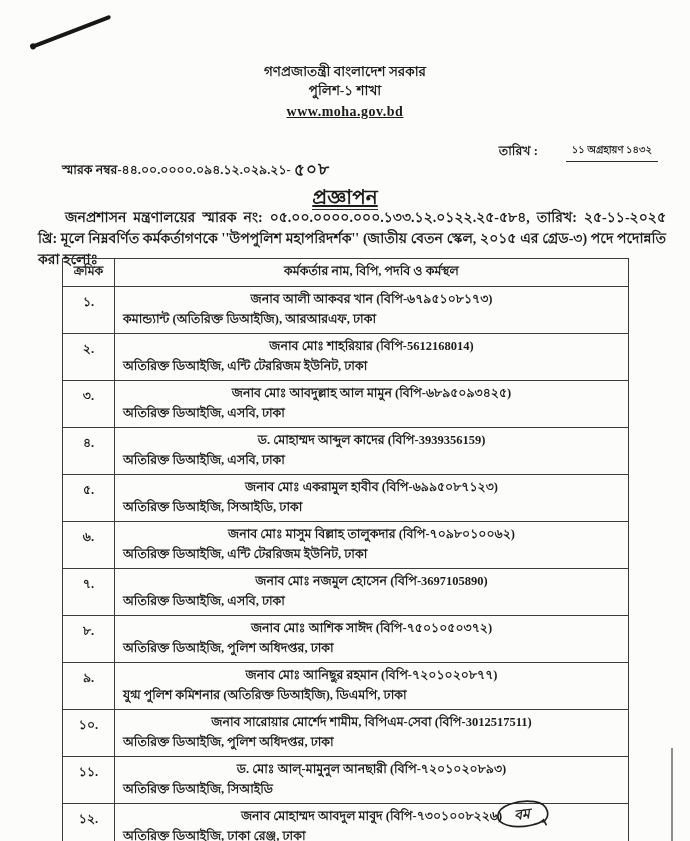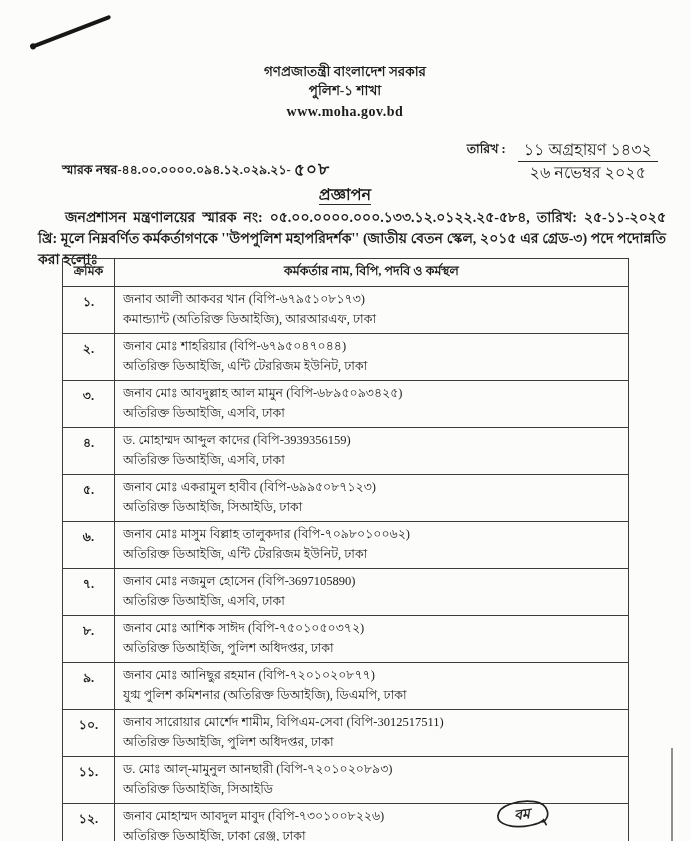--- a/index.html
+++ b/index.html
@@ -47,20 +47,21 @@
     text-align: center;
     font-size: 13.5px;
     line-height: 19px;
     font-weight: 600;
   }
   .letterhead .website {
     display: inline-block;
     margin-top: 2px;
     font-size: 14px;
     font-weight: 700;
+    text-decoration: underline;
     letter-spacing: .5px;
   }
 
   
   .memo-number {
     position: absolute;
     left: 62px;
     top: 155px;
     font-size: 12.5px;
     font-weight: 600;
@@ -71,46 +72,47 @@
     font-size: 17px;
     font-weight: 600;
     transform: rotate(-3deg) translateY(1px);
     letter-spacing: 1px;
   }
   .date-block {
     position: absolute;
     right: 32px;
     top: 140px;
     display: flex;
-    align-items: flex-start;
-    gap: 12px;
+    align-items: flex-end;
+    gap: 28px;
   }
   .date-label { font-size: 12.5px; font-weight: 600; }
   .date-fraction {
     text-align: center;
-    font-size: 16px;
-    font-weight: 400;
+    font-size: 10px;
+    font-weight: 700;
     line-height: 20px;
   }
   .date-fraction .top { border-bottom: 1.3px solid #2a2a2a; padding: 0 6px 1px 6px; }
   .date-fraction .bottom { padding: 1px 6px 0 6px; }
 
   
   .doc-title {
     position: absolute;
     top: 182px;
     left: 0;
     width: 100%;
     text-align: center;
   }
   .doc-title span {
-    font-size: 16px;
+    font-size: 20px;
     font-weight: 700;
     border-bottom: 1.4px solid #2a2a2a;
     padding-bottom: 1px;
+    text-decoration: underline;
   }
 
   
   .intro {
     position: absolute;
     left: 38px;
     top: 207px;
     width: 628px;
     font-size: 14px;
     font-weight: 600;
@@ -141,22 +143,22 @@
     width: 52px;
     text-align: center;
     margin-top: 37px;
   }
   table.officers td.serial-cell {
     text-align: center;
     padding-top: 6px;
     font-weight: 600;
   }
   table.officers td.info-cell { padding: 3px 8px 4px 8px; }
-  .officer-name { line-height: 19.5px; font-weight: 400; }
-  .officer-designation { line-height: 19.5px; font-weight: 400; }
+  .officer-name { line-height: 19.5px; font-weight: 700; text-align: center; }
+  .officer-designation { line-height: 19.5px; font-weight: 700; }
 
   
   .signature {
     position: absolute;
     left: 492px;
     top: 797px;
     width: 62px;
     height: 36px;
     transform: rotate(-6deg);
   }
@@ -187,21 +189,20 @@
 
   <div class="memo-number">
     <span>স্মারক নম্বর-৪৪.০০.০০০০.০৯৪.১২.০২৯.২১-</span>
     <span class="handwritten">৫০৮</span>
   </div>
 
   <div class="date-block">
     <span class="date-label">তারিখ :</span>
     <span class="date-fraction">
       <span class="top" style="display:block">১১ অগ্রহায়ণ ১৪৩২</span>
-      <span class="bottom" style="display:block">২৬ নভেম্বর ২০২৫</span>
     </span>
   </div>
 
   <div class="doc-title">
     <span>প্রজ্ঞাপন</span>
   </div>
 
   <div class="intro">জনপ্রশাসন মন্ত্রণালয়ের স্মারক নং: ০৫.০০.০০০০.০০০.১৩৩.১২.০১২২.২৫-৫৮৪, তারিখ: ২৫-১১-২০২৫ খ্রি: মূলে নিম্নবর্ণিত কর্মকর্তাগণকে ''উপপুলিশ মহাপরিদর্শক'' (জাতীয় বেতন স্কেল, ২০১৫ এর গ্রেড-৩) পদে পদোন্নতি করা হলোঃ</div>
 
   <table class="officers">
@@ -216,21 +217,21 @@
       <td class="serial-cell">১.</td>
       <td class="info-cell">
         <div class="officer-name">জনাব আলী আকবর খান (বিপি-৬৭৯৫১০৮১৭৩)</div>
         <div class="officer-designation">কমান্ড্যান্ট (অতিরিক্ত ডিআইজি), আরআরএফ, ঢাকা</div>
       </td>
     </tr>
 
     <tr>
       <td class="serial-cell">২.</td>
       <td class="info-cell">
-        <div class="officer-name">জনাব মোঃ শাহরিয়ার (বিপি-৬৭৯৫০৪৭০৪৪)</div>
+        <div class="officer-name">জনাব মোঃ শাহরিয়ার (বিপি-5612168014)</div>
         <div class="officer-designation">অতিরিক্ত ডিআইজি, এন্টি টেররিজম ইউনিট, ঢাকা</div>
       </td>
     </tr>
 
     <tr>
       <td class="serial-cell">৩.</td>
       <td class="info-cell">
         <div class="officer-name">জনাব মোঃ আবদুল্লাহ আল মামুন (বিপি-৬৮৯৫০৯৩৪২৫)</div>
         <div class="officer-designation">অতিরিক্ত ডিআইজি, এসবি, ঢাকা</div>
       </td>

